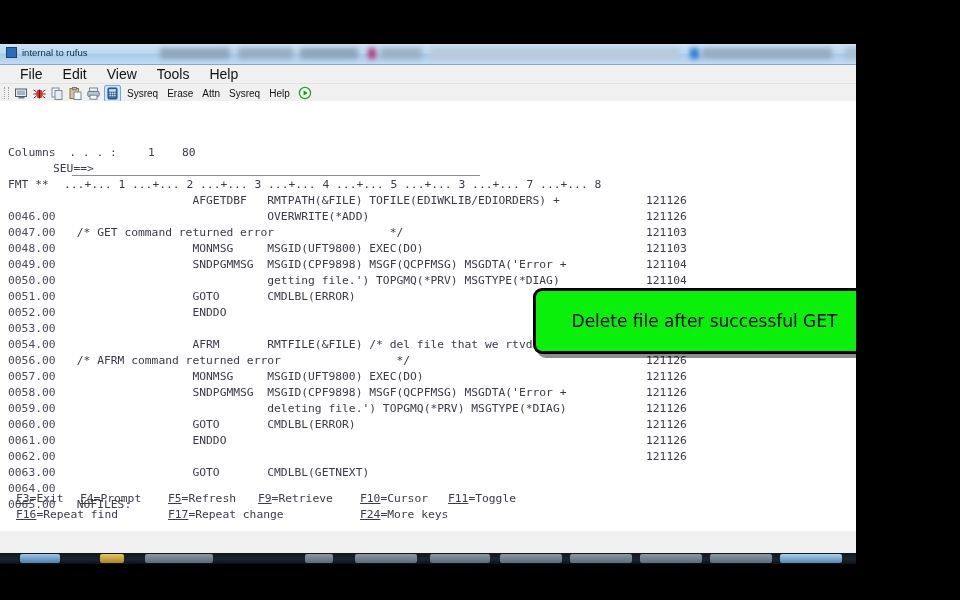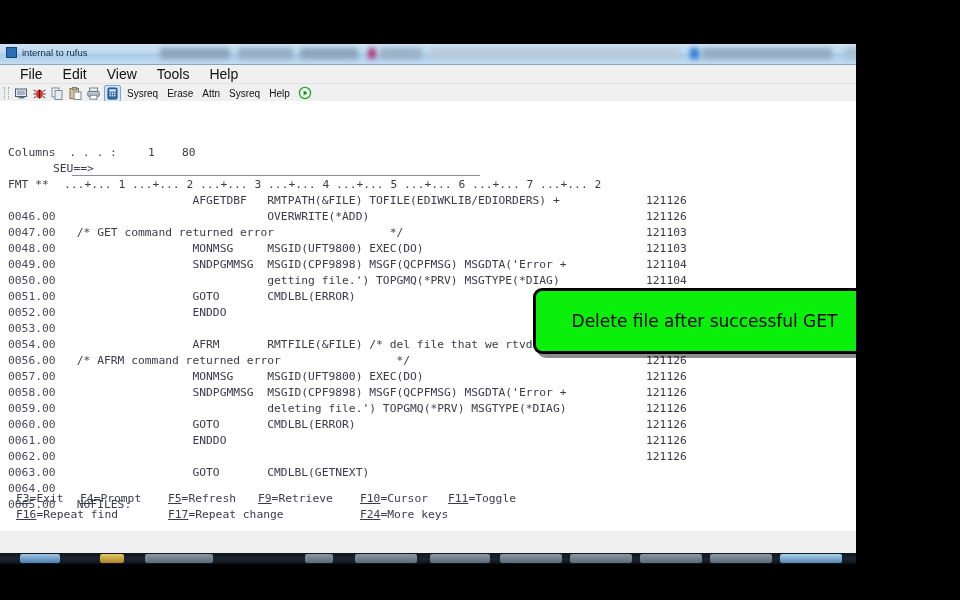--- a/index.html
+++ b/index.html
@@ -218,21 +218,21 @@
       <div class="tright" style="top:44px;">RICH/QCLSRC</div>
 
       
       <div class="trow" style="top:60px;margin-left:45px;">SEU==&gt;</div>
       <div class="trow" style="top:60px;left:72px;width:408px;"></div>
       <div style="position:absolute;left:72px;top:74px;width:408px;height:1px;background:#8f8f9c;"></div>
       <div class="tright" style="top:60px;">GETANDDEL</div>
 
       
       <div class="trow" style="top:76px;">FMT **</div>
-      <div class="trow" style="top:76px;left:64px;">...+... 1 ...+... 2 ...+... 3 ...+... 4 ...+... 5 ...+... 6 ...+... 7 ...+... 2</div>
+      <div class="trow" style="top:76px;left:64px;">...+... 1 ...+... 2 ...+... 3 ...+... 4 ...+... 5 ...+... 3 ...+... 7 ...+... 8</div>
 
       
       <div id="source-rows"><div class="seqno" style="left: 8px; top: 92px;"></div><div class="trow" style="left: 8px; top: 92px; padding-left: 62px;">                  AFGETDBF   RMTPATH(&amp;FILE) TOFILE(EDIWKLIB/EDIORDERS) +</div><div class="trow" style="left: 646px; top: 92px;">121126</div><div class="seqno" style="left: 8px; top: 108px;">0046.00</div><div class="trow" style="left: 8px; top: 108px; padding-left: 62px;">                             OVERWRITE(*ADD)</div><div class="trow" style="left: 646px; top: 108px;">121126</div><div class="seqno" style="left: 8px; top: 124px;">0047.00</div><div class="trow" style="left: 8px; top: 124px; padding-left: 62px;"> /* GET command returned error                 */</div><div class="trow" style="left: 646px; top: 124px;">121103</div><div class="seqno" style="left: 8px; top: 140px;">0048.00</div><div class="trow" style="left: 8px; top: 140px; padding-left: 62px;">                  MONMSG     MSGID(UFT9800) EXEC(DO)</div><div class="trow" style="left: 646px; top: 140px;">121103</div><div class="seqno" style="left: 8px; top: 156px;">0049.00</div><div class="trow" style="left: 8px; top: 156px; padding-left: 62px;">                  SNDPGMMSG  MSGID(CPF9898) MSGF(QCPFMSG) MSGDTA('Error +</div><div class="trow" style="left: 646px; top: 156px;">121104</div><div class="seqno" style="left: 8px; top: 172px;">0050.00</div><div class="trow" style="left: 8px; top: 172px; padding-left: 62px;">                             getting file.') TOPGMQ(*PRV) MSGTYPE(*DIAG)</div><div class="trow" style="left: 646px; top: 172px;">121104</div><div class="seqno" style="left: 8px; top: 188px;">0051.00</div><div class="trow" style="left: 8px; top: 188px; padding-left: 62px;">                  GOTO       CMDLBL(ERROR)</div><div class="seqno" style="left: 8px; top: 204px;">0052.00</div><div class="trow" style="left: 8px; top: 204px; padding-left: 62px;">                  ENDDO</div><div class="seqno" style="left: 8px; top: 220px;">0053.00</div><div class="trow" style="left: 8px; top: 220px; padding-left: 62px;"></div><div class="seqno" style="left: 8px; top: 236px;">0054.00</div><div class="trow" style="left: 8px; top: 236px; padding-left: 62px;">                  AFRM       RMTFILE(&amp;FILE) /* del file that we rtvd */</div><div class="seqno" style="left: 8px; top: 252px;">0056.00</div><div class="trow" style="left: 8px; top: 252px; padding-left: 62px;"> /* AFRM command returned error                 */</div><div class="trow" style="left: 646px; top: 252px;">121126</div><div class="seqno" style="left: 8px; top: 268px;">0057.00</div><div class="trow" style="left: 8px; top: 268px; padding-left: 62px;">                  MONMSG     MSGID(UFT9800) EXEC(DO)</div><div class="trow" style="left: 646px; top: 268px;">121126</div><div class="seqno" style="left: 8px; top: 284px;">0058.00</div><div class="trow" style="left: 8px; top: 284px; padding-left: 62px;">                  SNDPGMMSG  MSGID(CPF9898) MSGF(QCPFMSG) MSGDTA('Error +</div><div class="trow" style="left: 646px; top: 284px;">121126</div><div class="seqno" style="left: 8px; top: 300px;">0059.00</div><div class="trow" style="left: 8px; top: 300px; padding-left: 62px;">                             deleting file.') TOPGMQ(*PRV) MSGTYPE(*DIAG)</div><div class="trow" style="left: 646px; top: 300px;">121126</div><div class="seqno" style="left: 8px; top: 316px;">0060.00</div><div class="trow" style="left: 8px; top: 316px; padding-left: 62px;">                  GOTO       CMDLBL(ERROR)</div><div class="trow" style="left: 646px; top: 316px;">121126</div><div class="seqno" style="left: 8px; top: 332px;">0061.00</div><div class="trow" style="left: 8px; top: 332px; padding-left: 62px;">                  ENDDO</div><div class="trow" style="left: 646px; top: 332px;">121126</div><div class="seqno" style="left: 8px; top: 348px;">0062.00</div><div class="trow" style="left: 8px; top: 348px; padding-left: 62px;"></div><div class="trow" style="left: 646px; top: 348px;">121126</div><div class="seqno" style="left: 8px; top: 364px;">0063.00</div><div class="trow" style="left: 8px; top: 364px; padding-left: 62px;">                  GOTO       CMDLBL(GETNEXT)</div><div class="seqno" style="left: 8px; top: 380px;">0064.00</div><div class="trow" style="left: 8px; top: 380px; padding-left: 62px;"></div><div class="seqno" style="left: 8px; top: 396px;">0065.00</div><div class="trow" style="left: 8px; top: 396px; padding-left: 62px;"> NOFILES:</div></div>
 
       
       <div class="fkeys" id="fkrow1" style="top:390px;"><span class="fk" style="position: absolute; left: 8px; top: 0px; white-space: pre;"><u>F3</u><span>=Exit</span></span><span class="fk" style="position: absolute; left: 72px; top: 0px; white-space: pre;"><u>F4</u><span>=Prompt</span></span><span class="fk" style="position: absolute; left: 160px; top: 0px; white-space: pre;"><u>F5</u><span>=Refresh</span></span><span class="fk" style="position: absolute; left: 250px; top: 0px; white-space: pre;"><u>F9</u><span>=Retrieve</span></span><span class="fk" style="position: absolute; left: 352px; top: 0px; white-space: pre;"><u>F10</u><span>=Cursor</span></span><span class="fk" style="position: absolute; left: 440px; top: 0px; white-space: pre;"><u>F11</u><span>=Toggle</span></span></div>
       <div class="fkeys" id="fkrow2" style="top:406px;"><span class="fk" style="position: absolute; left: 8px; top: 0px; white-space: pre;"><u>F16</u><span>=Repeat find</span></span><span class="fk" style="position: absolute; left: 160px; top: 0px; white-space: pre;"><u>F17</u><span>=Repeat change</span></span><span class="fk" style="position: absolute; left: 352px; top: 0px; white-space: pre;"><u>F24</u><span>=More keys</span></span></div>
 
       
       <div class="callout" id="callout-0" style="left:533px;top:187px;width:337px;height:60px;">

